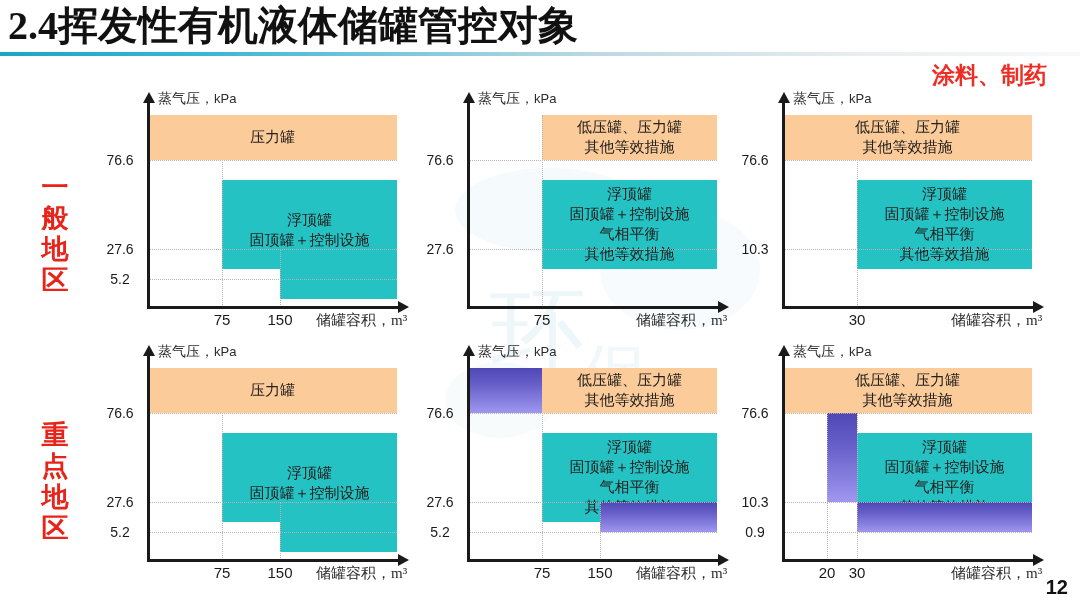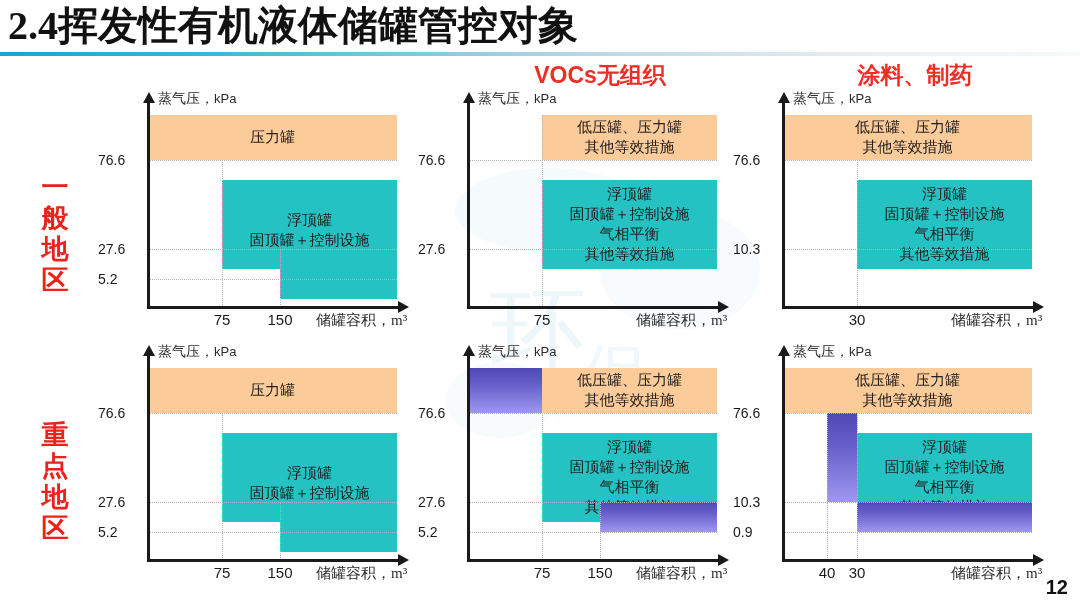--- a/index.html
+++ b/index.html
@@ -58,21 +58,21 @@
   .ylab-unit{
     position:absolute;white-space:nowrap;color:#2b2b2b;font-size:14px;
     font-family:"Liberation Serif","DejaVu Serif",serif;
   }
   .ylab-unit i{font-style:normal;font-family:"Liberation Sans","DejaVu Sans",sans-serif;font-size:13px;}
   .xlab-unit{
     position:absolute;white-space:nowrap;color:#2b2b2b;font-size:15px;
     font-family:"Liberation Serif","DejaVu Serif",serif;
   }
   .tick-y{
-    position:absolute;text-align:left;color:#1a1a1a;font-size:14px;
+    position:absolute;text-align:center;color:#1a1a1a;font-size:14px;
     font-family:"Liberation Sans","DejaVu Sans",sans-serif;white-space:nowrap;
   }
   .tick-x{
     position:absolute;text-align:center;color:#1a1a1a;font-size:15px;
     font-family:"Liberation Sans","DejaVu Sans",sans-serif;white-space:nowrap;
   }
   .gl-h{position:absolute;height:0;border-top:1px dotted #b4b4b4;}
   .gl-v{position:absolute;width:0;border-left:1px dotted #b4b4b4;}
   .band{position:absolute;}
   .band.orange{background:#fbcb99;}
@@ -148,21 +148,20 @@
     <div class="tick-y" style="left:-32px;top:90px;width:44px;">76.6</div>
     <div class="tick-y" style="left:-32px;top:179px;width:44px;">27.6</div>
     <div class="tick-y" style="left:-32px;top:209px;width:44px;">5.2</div>
 
     <div class="tick-x" style="left:72px;top:249px;width:40px;">75</div>
     <div class="tick-x" style="left:130px;top:249px;width:40px;">150</div>
   </div>
 </div>
 
 <div class="chart" style="left:450px;top:62px;width:300px;height:260px;">
-  <div class="chart-title" style="left:18px;width:264px;">VOCs无组织</div>
 
   <div class="plot" style="left:0;top:0;width:300px;height:260px;">
     <div class="band orange" style="left:92px;top:53px;width:175px;height:45px;">
       <div class="band-text" style="top:2px;">低压罐、压力罐</div>
       <div class="band-text" style="top:22px;">其他等效措施</div>
     </div>
     <div class="band teal" style="left:92px;top:98px;width:175px;height:89px;">
       <div class="band-text" style="top:4px;">浮顶罐</div>
       <div class="band-text" style="top:24px;">固顶罐＋控制设施</div>
       <div class="band-text" style="top:44px;">气相平衡</div>
@@ -183,21 +182,21 @@
     </div>
     <div class="xlab-unit" style="left:186px;top:249px;">储罐容积，m³</div>
 
     <div class="tick-y" style="left:-32px;top:90px;width:44px;">76.6</div>
     <div class="tick-y" style="left:-32px;top:179px;width:44px;">27.6</div>
     <div class="tick-x" style="left:72px;top:249px;width:40px;">75</div>
   </div>
 </div>
 
 <div class="chart" style="left:765px;top:62px;width:300px;height:260px;">
-  <div class="chart-title" style="left:18px;width:264px;">涂料、制药</div>
+  <div class="chart-title" style="left:18px;width:264px;text-align:right;">涂料、制药</div>
 
   <div class="plot" style="left:0;top:0;width:300px;height:260px;">
     <div class="band orange" style="left:18px;top:53px;width:249px;height:45px;">
       <div class="band-text" style="top:2px;">低压罐、压力罐</div>
       <div class="band-text" style="top:22px;">其他等效措施</div>
     </div>
     <div class="band teal" style="left:92px;top:98px;width:175px;height:89px;">
       <div class="band-text" style="top:4px;">浮顶罐</div>
       <div class="band-text" style="top:24px;">固顶罐＋控制设施</div>
       <div class="band-text" style="top:44px;">气相平衡</div>
@@ -325,18 +324,18 @@
     <div class="arrow-right" style="left:268px;top:224px;"></div>
 
     <div class="ylab-unit" style="left:28px;top:13px;">
       <span>蒸气压，</span><i>kPa</i>
     </div>
     <div class="xlab-unit" style="left:186px;top:234px;">储罐容积，m³</div>
 
     <div class="tick-y" style="left:-32px;top:75px;width:44px;">76.6</div>
     <div class="tick-y" style="left:-32px;top:164px;width:44px;">10.3</div>
     <div class="tick-y" style="left:-32px;top:194px;width:44px;">0.9</div>
-    <div class="tick-x" style="left:42px;top:234px;width:40px;">40</div>
+    <div class="tick-x" style="left:42px;top:234px;width:40px;">20</div>
     <div class="tick-x" style="left:72px;top:234px;width:40px;">30</div>
   </div>
 </div>
 
 <div class="pagenum">12</div>
 
 </body></html>

